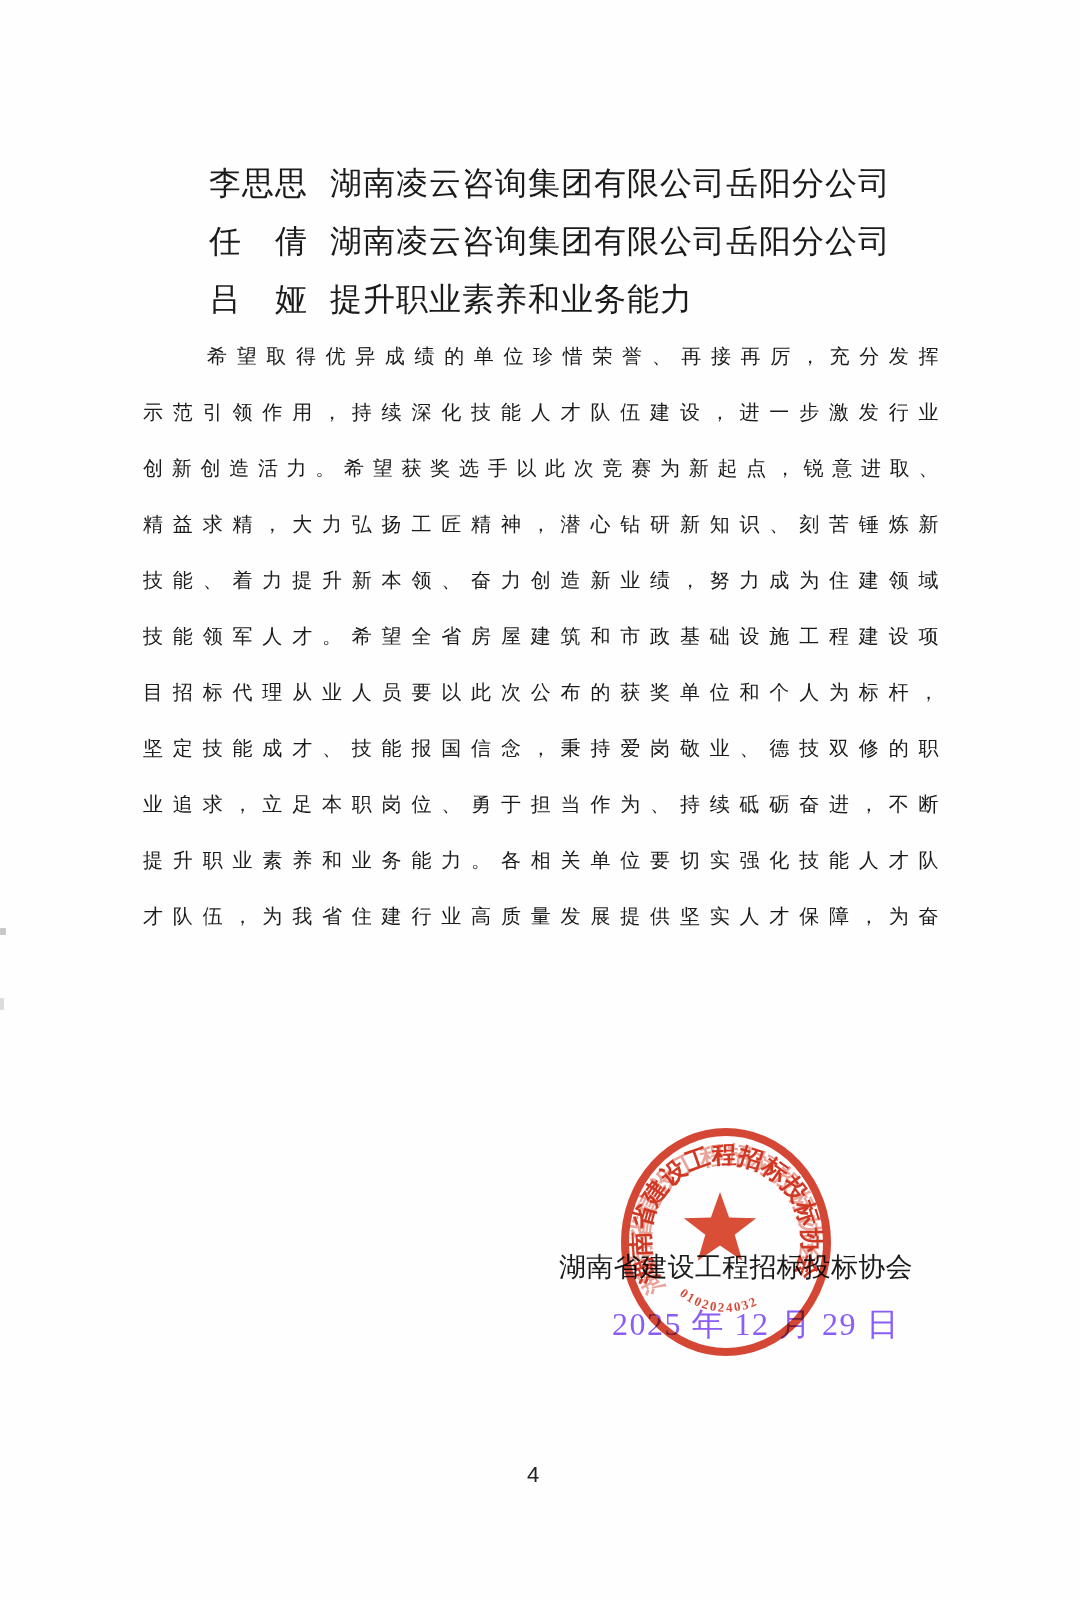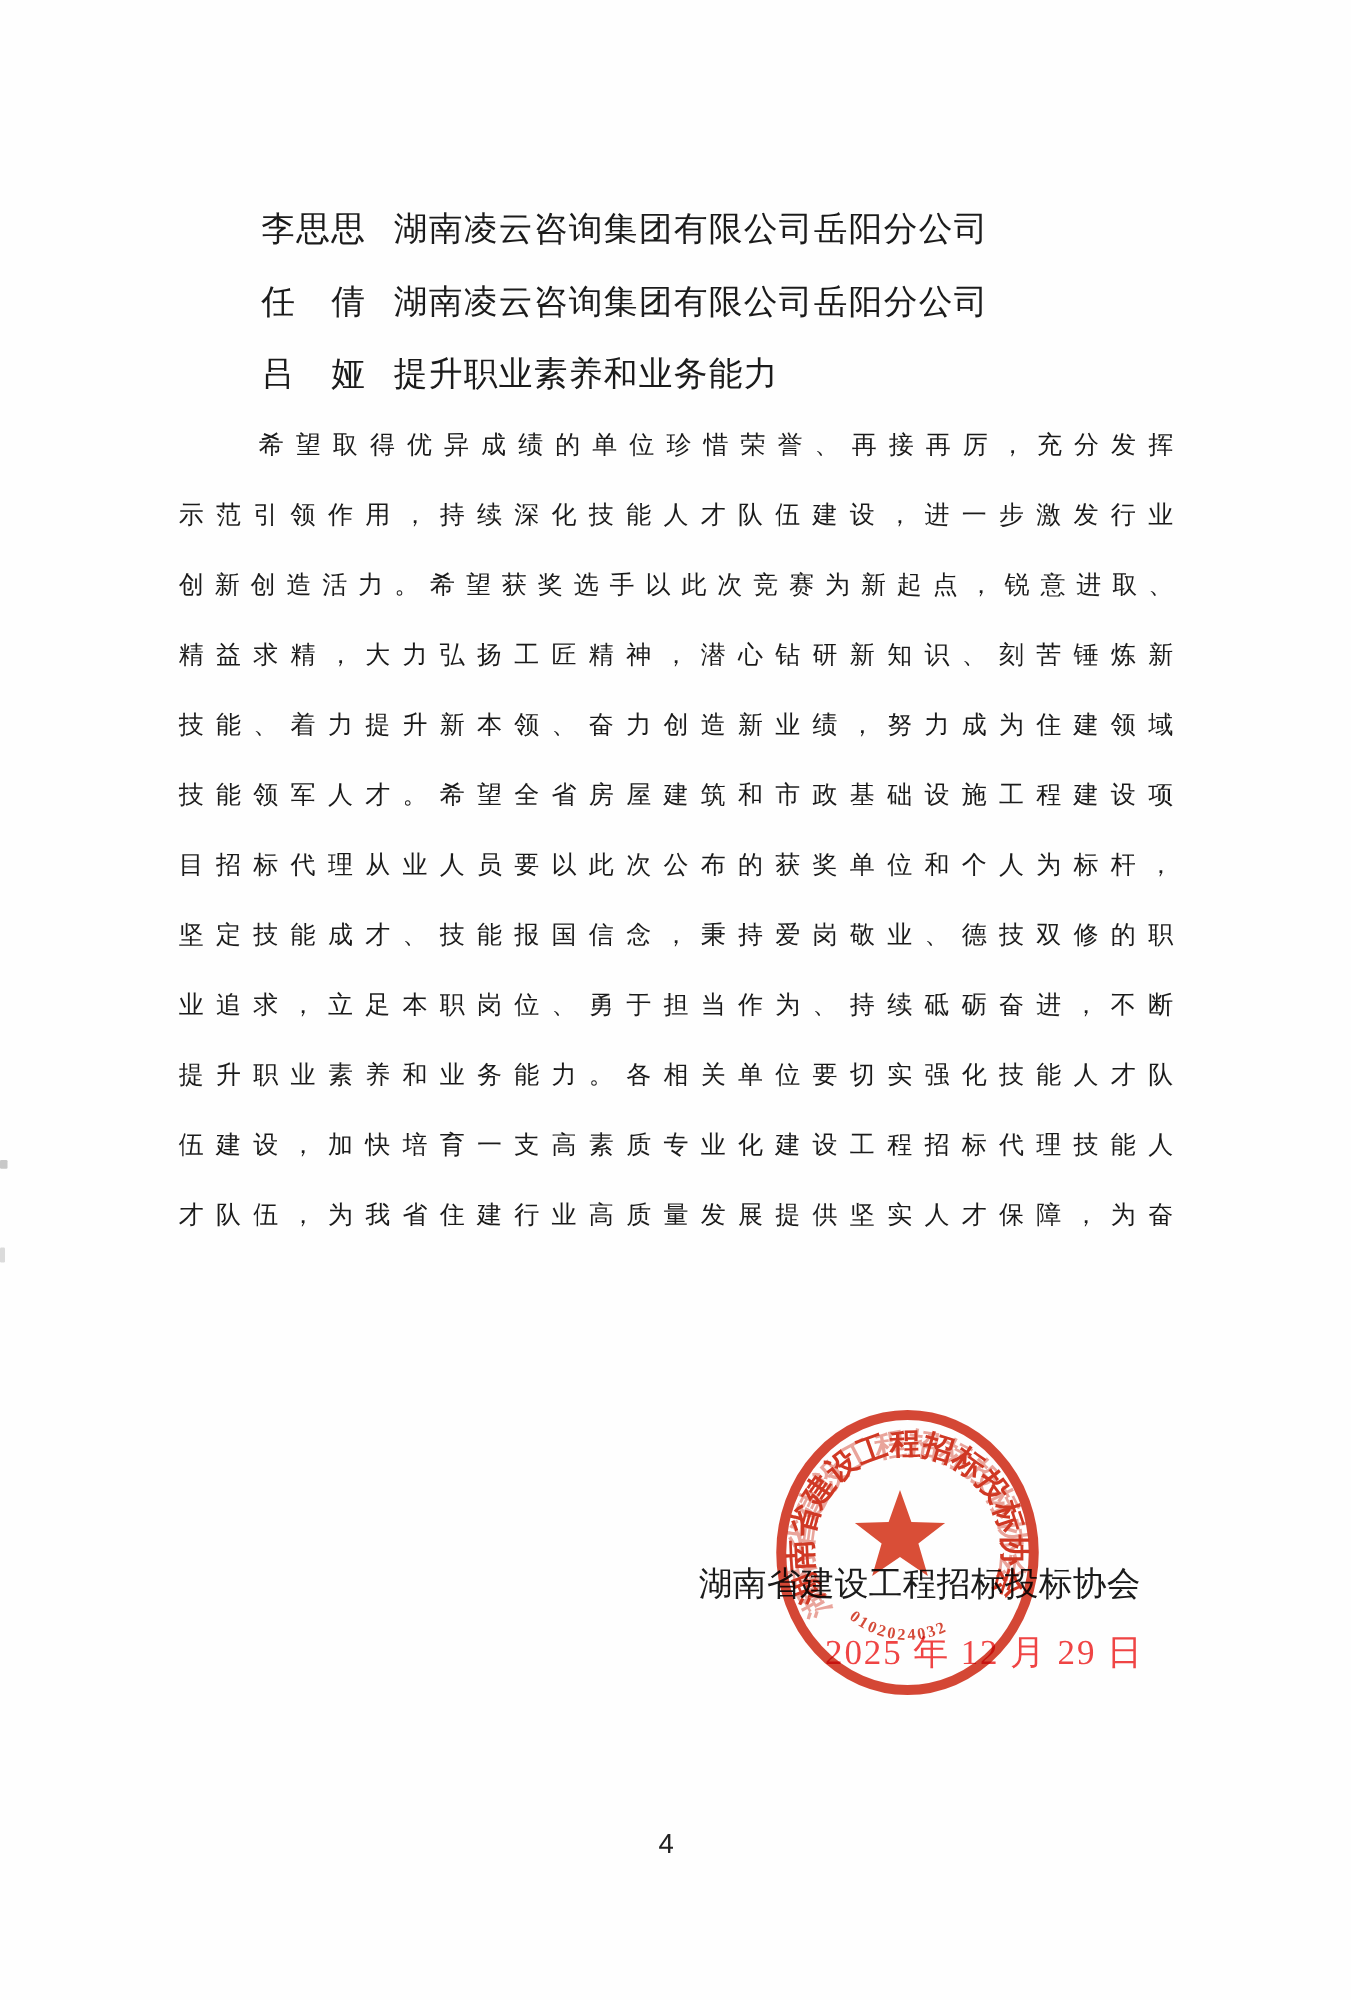--- a/index.html
+++ b/index.html
@@ -9,42 +9,42 @@
     margin:0 auto;
     background:#fefefe;
     font-family:"Liberation Serif","DejaVu Serif",serif;
     color:#1b1b1b;
     overflow:hidden;
   }
   .content{
     position:absolute;left:143px;top:154px;width:796px;
   }
   .honoree{
-    font-size:27px;line-height:58px;
+    font-size:32px;line-height:58px;
     padding-left:66px;
     white-space:nowrap;
     letter-spacing:1px;
   }
   .honoree .hcompany{margin-left:22px;}
   .pline{
     font-size:20px;line-height:56px;
     text-align:justify;
     text-align-last:justify;
     letter-spacing:0.5px;
   }
   .pline.first{text-indent:64px;}
   .org-line{
     position:absolute;left:559px;top:1249px;
     font-size:27px;letter-spacing:0.2px;
     white-space:nowrap;color:#1b1b1b;
   }
   .date-line{
-    position:absolute;left:660px;top:1303px;
-    font-size:28px;letter-spacing:1.5px;
-    white-space:nowrap;color:#ef4444;
+    position:absolute;left:612px;top:1303px;
+    font-size:32px;letter-spacing:1.5px;
+    white-space:nowrap;color:#8b5cf6;
   }
   .page-num{
     position:absolute;left:518px;top:1462px;width:30px;
     text-align:center;
     font-family:"Liberation Sans","DejaVu Sans",sans-serif;
     font-size:22px;color:#222;
   }
   .seal{
     position:absolute;left:616px;top:1124px;
     mix-blend-mode:multiply;
@@ -78,21 +78,20 @@
     <div class="pline first">希望取得优异成绩的单位珍惜荣誉、再接再厉，充分发挥</div>
     <div class="pline">示范引领作用，持续深化技能人才队伍建设，进一步激发行业</div>
     <div class="pline">创新创造活力。希望获奖选手以此次竞赛为新起点，锐意进取、</div>
     <div class="pline">精益求精，大力弘扬工匠精神，潜心钻研新知识、刻苦锤炼新</div>
     <div class="pline">技能、着力提升新本领、奋力创造新业绩，努力成为住建领域</div>
     <div class="pline">技能领军人才。希望全省房屋建筑和市政基础设施工程建设项</div>
     <div class="pline">目招标代理从业人员要以此次公布的获奖单位和个人为标杆，</div>
     <div class="pline">坚定技能成才、技能报国信念，秉持爱岗敬业、德技双修的职</div>
     <div class="pline">业追求，立足本职岗位、勇于担当作为、持续砥砺奋进，不断</div>
     <div class="pline">提升职业素养和业务能力。各相关单位要切实强化技能人才队</div>
-    <div class="pline">伍建设，加快培育一支高素质专业化建设工程招标代理技能人</div>
     <div class="pline">才队伍，为我省住建行业高质量发展提供坚实人才保障，为奋</div>
 
   </div>
 
   <div class="org-line">湖南省建设工程招标投标协会</div>
   <div class="date-line">2025 年 12 月 29 日</div>
 
   <svg class="seal" width="216" height="236" viewBox="0 0 216 236">
     <defs>
       <path id="arcTop" d="M 43.3 154.5 A 77 77 0 1 1 176.7 154.5" fill="none"></path>

